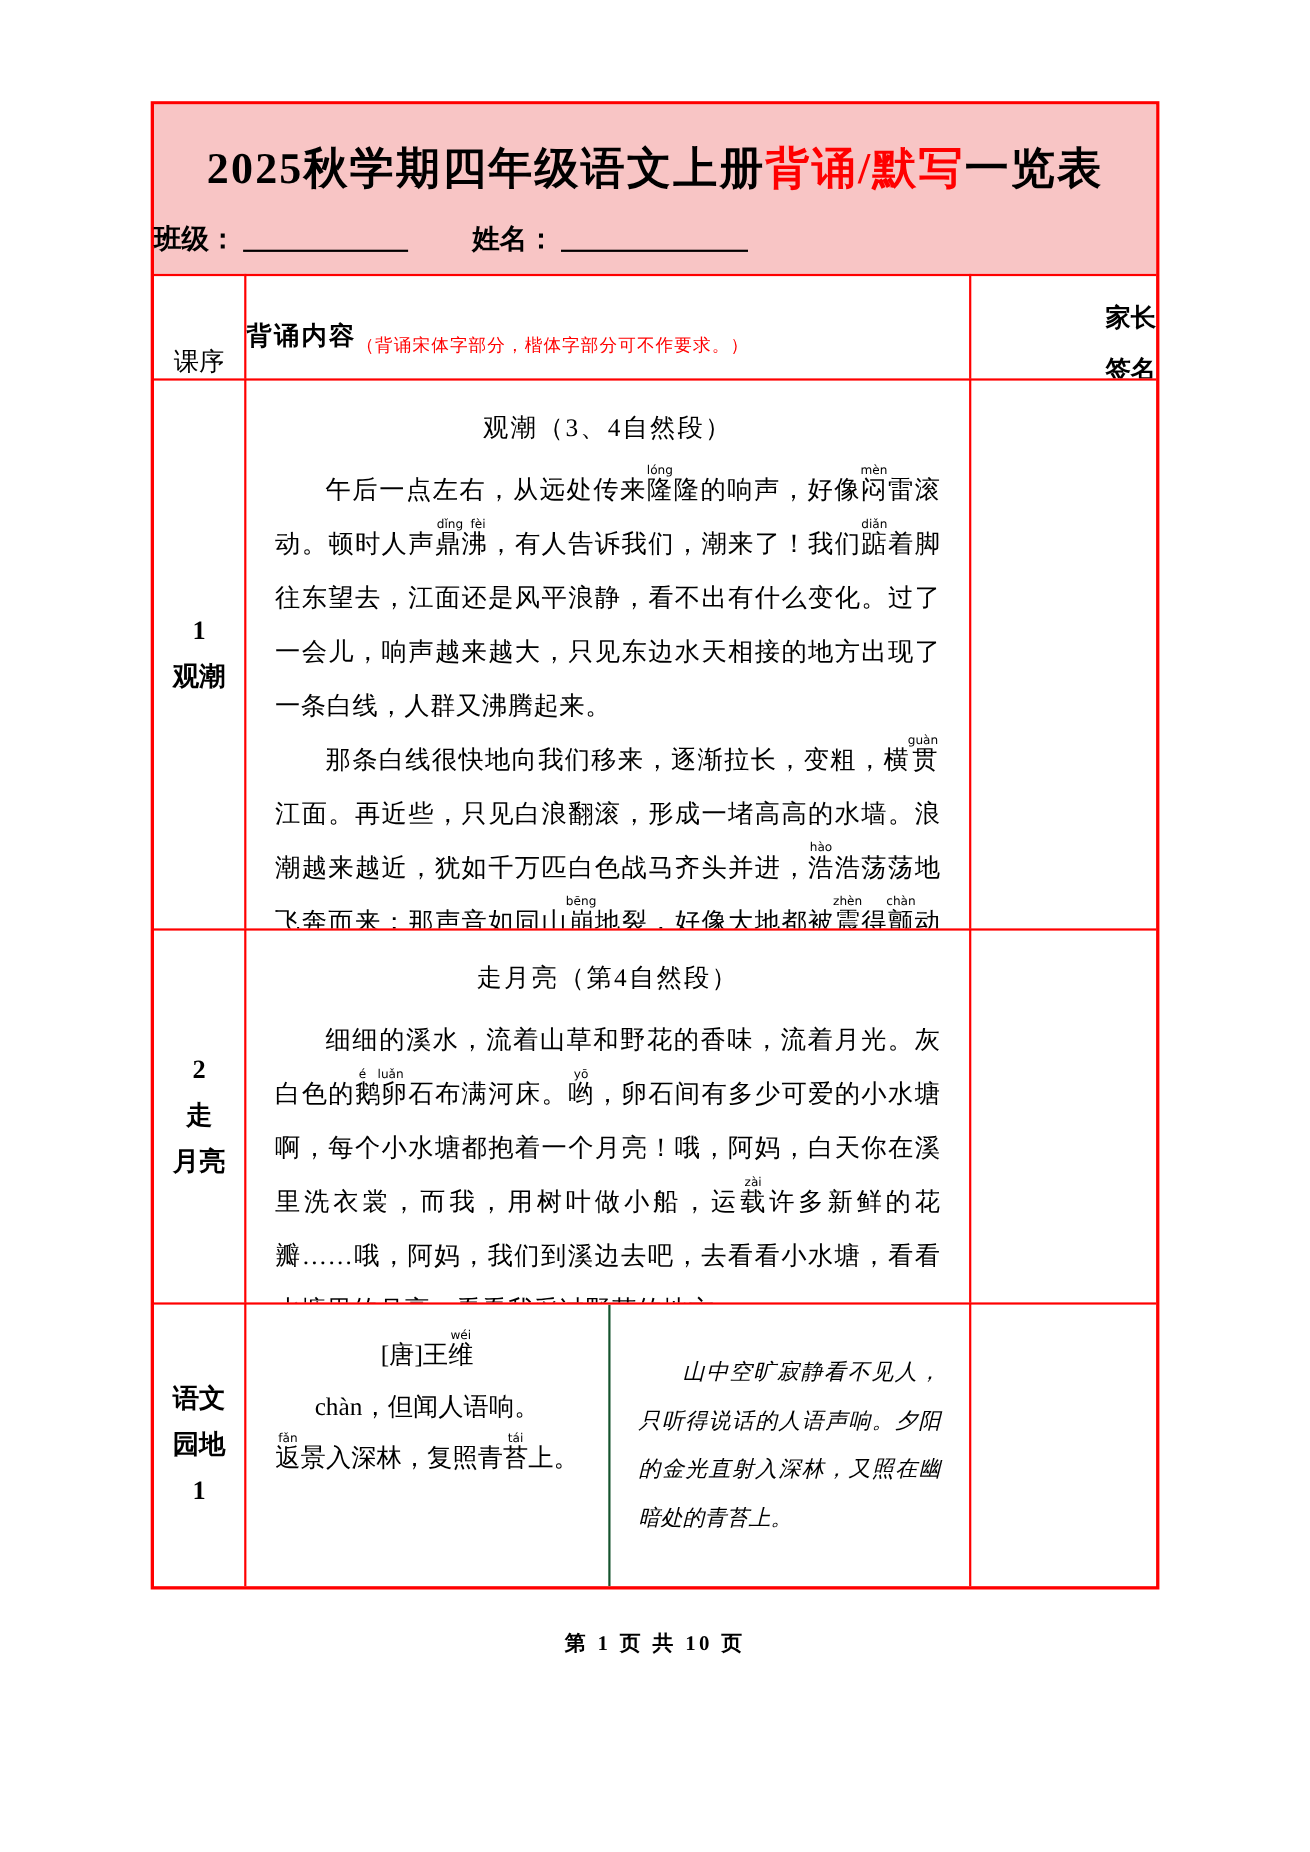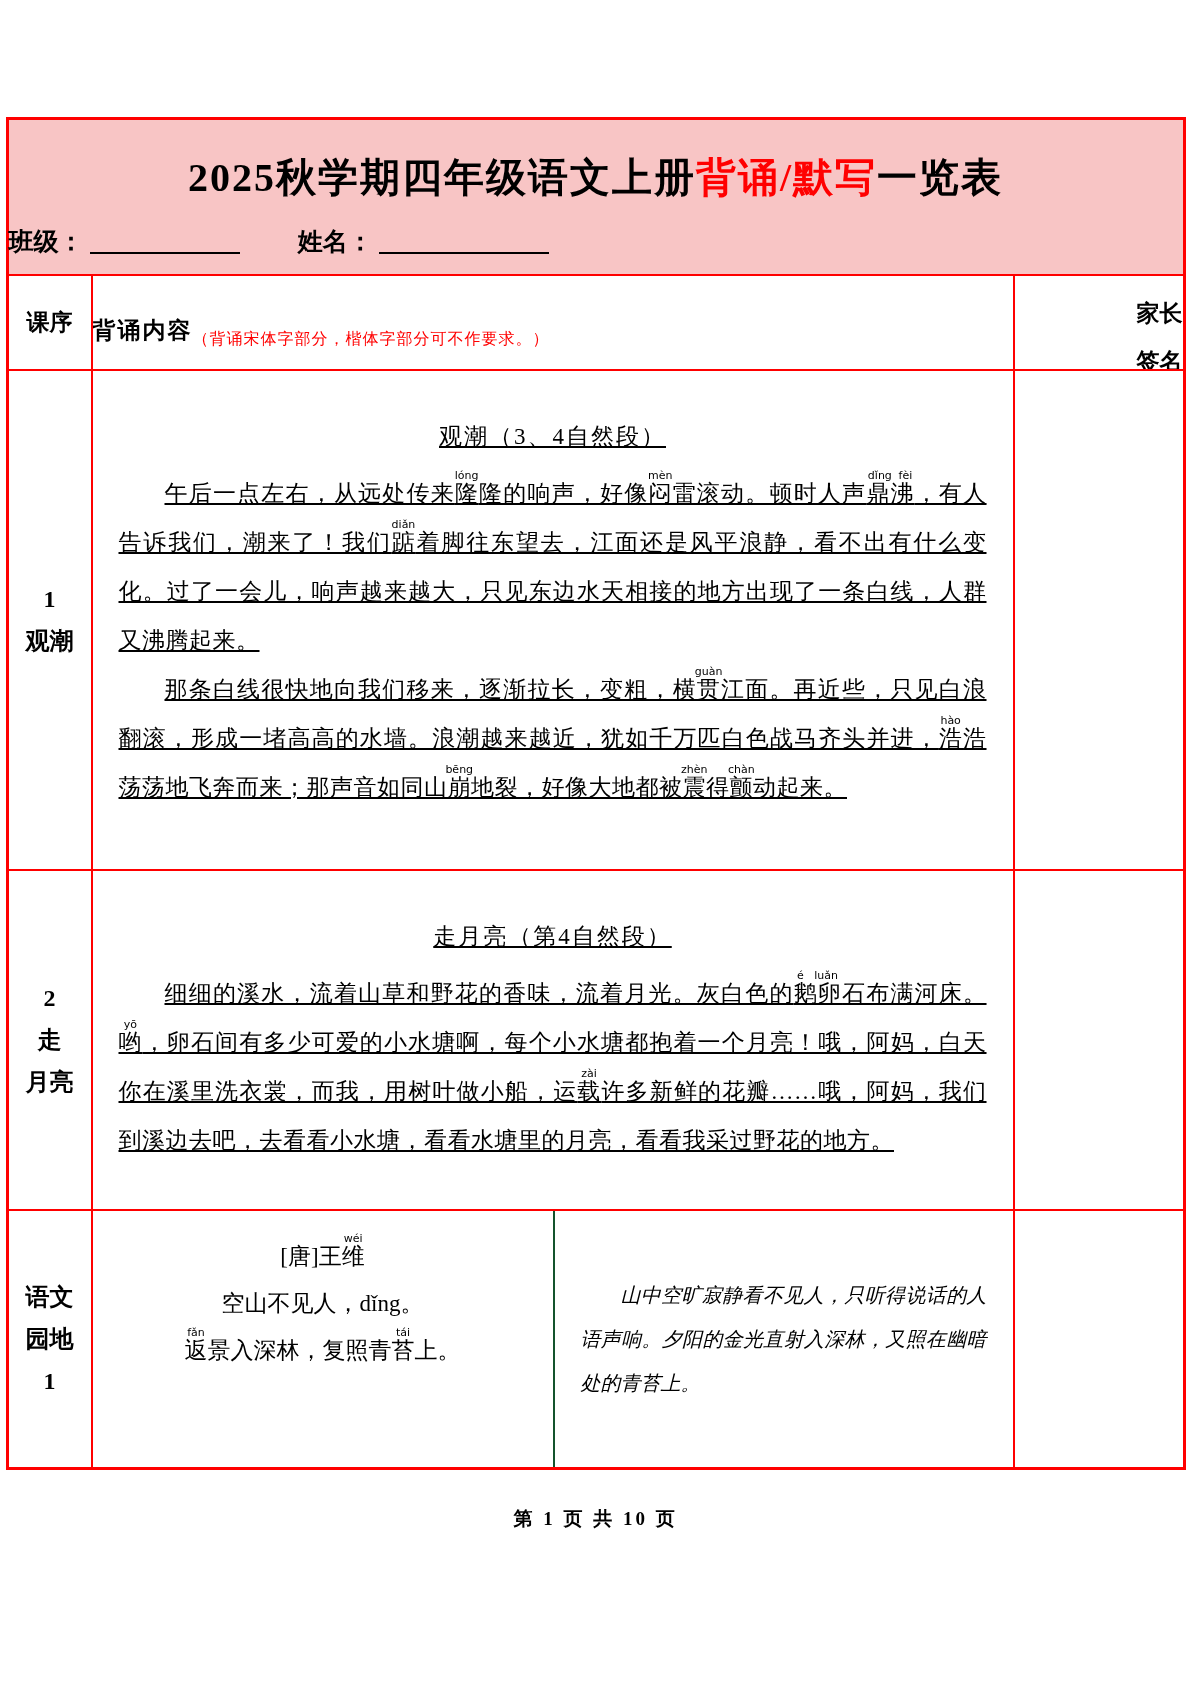--- a/index.html
+++ b/index.html
@@ -3,21 +3,21 @@
 <meta charset="utf-8">
 <style>
   * { margin:0; padding:0; box-sizing:border-box; }
   html,body { background:#ffffff; }
   body {
     width:1191px; min-height:1684px;
     font-family:"Liberation Serif","DejaVu Serif",serif;
     color:#000;
   }
   .sheet {
-    width:1180px; margin:117px auto 0;
+    width:917px; margin:92px auto 0;
     border:3px solid #ff0000;
     background:#fff;
   }
   
   .pink-band { background:#f8c5c5; padding:30px 0 16px; }
   .doc-title {
     text-align:center; font-size:40px; font-weight:bold; letter-spacing:2px;
   }
   .doc-title .hl { color:#ff0000; }
   .fields { margin-top:20px; font-size:25px; font-weight:bold; }
@@ -31,41 +31,41 @@
   
   .grid {
     display:grid;
     grid-template-columns:82px 1fr 170px;
     grid-template-rows:95px 500px 340px 258px;
   }
   .cell { border-top:2px solid #ff0000; overflow:hidden; }
   .cell.c2, .cell.c3 { border-left:2px solid #ff0000; }
   
   .head-lesson {
-    display:flex; align-items:center; justify-content:center;
-    font-size:23px; font-weight:bold;
+    display:flex; align-items:flex-end; justify-content:center;
+    font-size:23px; font-weight:normal;
   }
   .head-content {
     display:flex; flex-direction:row; align-items:center;
     padding-top:16px;
   }
   .head-content-title { font-size:23px; font-weight:bold; letter-spacing:2px; }
   .head-content-note { font-size:16px; color:#ff0000; margin-top:18px; letter-spacing:1px; }
   .head-sign {
     padding:14px 0 0 16px; font-size:23px; font-weight:bold; line-height:48px;
     white-space:pre-line;
     text-align:right;
   }
   
   .lesson-cell {
     display:flex; align-items:center; justify-content:center; text-align:center;
     font-size:24px; font-weight:bold; line-height:42px; white-space:pre-line;
   }
   
-  .content-cell { padding:41px 26px 0;text-decoration:underline; }
+  .content-cell { padding:18px 26px 0; }
   .passage-title {
     text-align:center; font-size:23px; letter-spacing:2px; margin-bottom:8px;
     line-height:49px;
   }
   .para {
     font-size:23px; line-height:49px; text-indent:2em; text-align:justify;
     letter-spacing:0.5px;
   }
   ruby { ruby-position:over; }
   rt {
@@ -137,21 +137,21 @@
       <p class="para">细细的溪水，流着山草和野花的香味，流着月光。灰白色的<ruby>鹅卵<rt>é luǎn</rt></ruby>石布满河床。<ruby>哟<rt>yō</rt></ruby>，卵石间有多少可爱的小水塘啊，每个小水塘都抱着一个月亮！哦，阿妈，白天你在溪里洗衣裳，而我，用树叶做小船，运<ruby>载<rt>zài</rt></ruby>许多新鲜的花瓣……哦，阿妈，我们到溪边去吧，去看看小水塘，看看水塘里的月亮，看看我采过野花的地方。</p>
     </div>
     <div class="cell c3 sign-cell"></div>
 
     <div class="cell c1 lesson-cell">语文
 园地
 1</div>
     <div class="cell c2 split">
       <div class="poem">
         <div class="poem-line">[唐]王<ruby>维<rt>wéi</rt></ruby></div>
-        <div class="poem-line">空山不见人，dǐng。</div>
+        <div class="poem-line">chàn，但闻人语响。</div>
         <div class="poem-line"><ruby>返<rt>fǎn</rt></ruby>景入深林，复照青<ruby>苔<rt>tái</rt></ruby>上。</div>
       </div>
       <div class="meaning-box">
         <div class="meaning">山中空旷寂静看不见人，只听得说话的人语声响。夕阳的金光直射入深林，又照在幽暗处的青苔上。</div>
       </div>
     </div>
     <div class="cell c3 sign-cell"></div>
 
   </div>
 </div>

